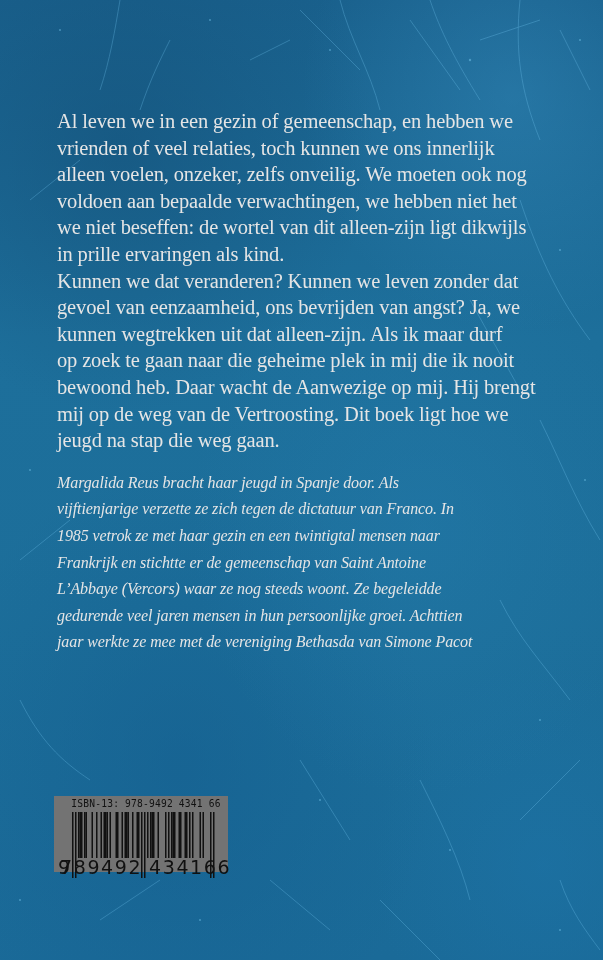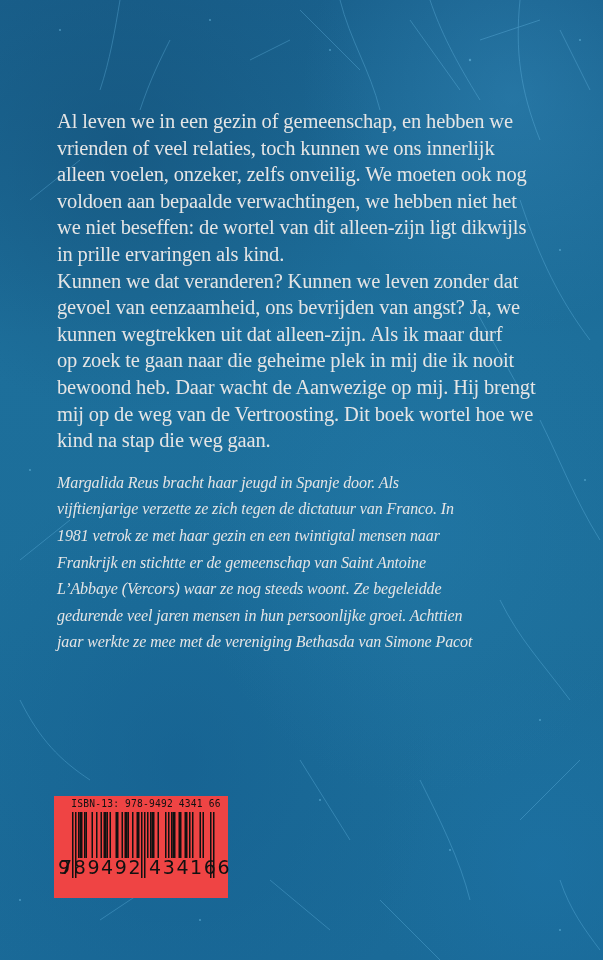--- a/index.html
+++ b/index.html
@@ -49,22 +49,22 @@
     .bio .line {
       font-style: italic;
       font-size: 16px;
       letter-spacing: -0.1px;
     }
     .barcode-box {
       position: absolute;
       left: 54px;
       top: 796px;
       width: 174px;
-      height: 102px;
-      background: #ef4444;
+      height: 76px;
+      background: #737373;
     }
     .isbn-label {
       position: absolute;
       left: 0;
       top: 2px;
       width: 174px;
       text-align: center;
       font-family: "DejaVu Sans Mono", "Liberation Mono", monospace;
       font-size: 9.6px;
       color: #111;
@@ -139,28 +139,28 @@
     <span class="line">vrienden of veel relaties, toch kunnen we ons innerlijk</span>
     <span class="line">alleen voelen, onzeker, zelfs onveilig. We moeten ook nog</span>
     <span class="line">voldoen aan bepaalde verwachtingen, we hebben niet het</span>
     <span class="line">we niet beseffen: de wortel van dit alleen-zijn ligt dikwijls</span>
     <span class="line">in prille ervaringen als kind.</span>
     <span class="line">Kunnen we dat veranderen? Kunnen we leven zonder dat</span>
     <span class="line">gevoel van eenzaamheid, ons bevrijden van angst? Ja, we</span>
     <span class="line">kunnen wegtrekken uit dat alleen-zijn. Als ik maar durf</span>
     <span class="line">op zoek te gaan naar die geheime plek in mij die ik nooit</span>
     <span class="line">bewoond heb. Daar wacht de Aanwezige op mij. Hij brengt</span>
-    <span class="line">mij op de weg van de Vertroosting. Dit boek wortel hoe we</span>
-    <span class="line">kind na stap die weg gaan.</span>
+    <span class="line">mij op de weg van de Vertroosting. Dit boek ligt hoe we</span>
+    <span class="line">jeugd na stap die weg gaan.</span>
   </div>
   <div class="para-gap"></div>
   <div class="bio">
     <span class="line">Margalida Reus bracht haar jeugd in Spanje door. Als</span>
     <span class="line">vijftienjarige verzette ze zich tegen de dictatuur van Franco. In</span>
-    <span class="line">1981 vetrok ze met haar gezin en een twintigtal mensen naar</span>
+    <span class="line">1985 vetrok ze met haar gezin en een twintigtal mensen naar</span>
     <span class="line">Frankrijk en stichtte er de gemeenschap van Saint Antoine</span>
     <span class="line">L’Abbaye (Vercors) waar ze nog steeds woont. Ze begeleidde</span>
     <span class="line">gedurende veel jaren mensen in hun persoonlijke groei. Achttien</span>
     <span class="line">jaar werkte ze mee met de vereniging Bethasda van Simone Pacot</span>
   </div>
 </div>
 
 <div class="barcode-box">
   <div class="isbn-label">ISBN-13: 978-9492 4341 66</div>
   <svg class="bars" id="barcode-bars" width="174" height="84" viewBox="0 0 174 84" xmlns="http://www.w3.org/2000/svg">

